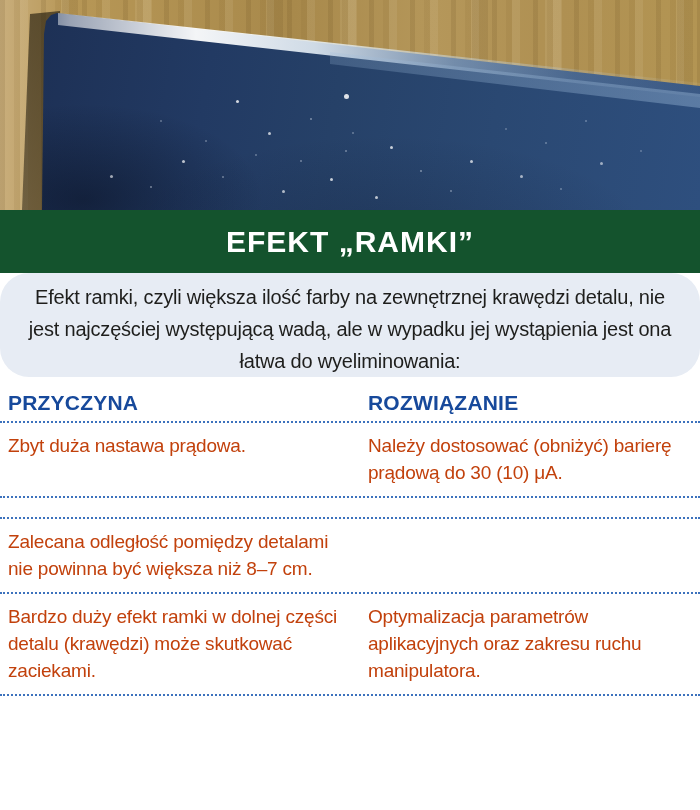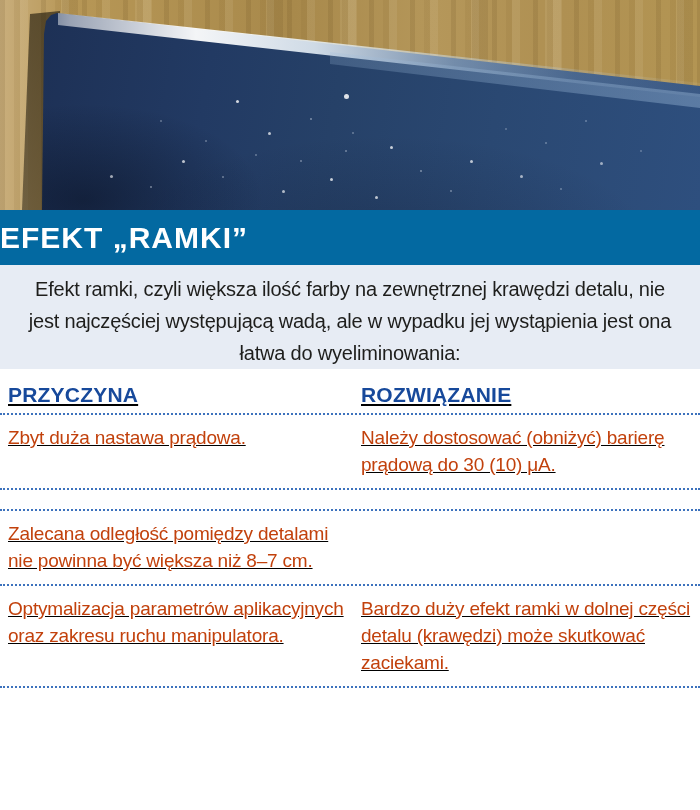--- a/index.html
+++ b/index.html
@@ -94,54 +94,54 @@
       150px 186px 0 0 rgba(235,240,250,0.45), 450px 190px 0 0 rgba(235,240,250,0.40),
       560px 188px 0 0 rgba(235,240,250,0.35), 545px 142px 0 0 rgba(235,240,250,0.35),
       505px 128px 0 0 rgba(235,240,250,0.30), 640px 150px 0 0 rgba(235,240,250,0.30),
       160px 120px 0 0 rgba(235,240,250,0.35), 205px 140px 0 0 rgba(235,240,250,0.35),
       352px 132px 0 0 rgba(235,240,250,0.35), 300px 160px 0 0 rgba(235,240,250,0.40),
       255px 154px 0 0 rgba(235,240,250,0.35), 585px 120px 0 0 rgba(200,215,235,0.40);
   }
 
   
   .banner {
-    height: 55px;
-    background: #0369a1;
-    display: flex; align-items: center; justify-content: flex-start;
+    height: 63px;
+    background: #14532d;
+    display: flex; align-items: center; justify-content: center;
   }
   .banner-title {
     color: #ffffff;
     font-size: 30px;
     font-weight: bold;
     letter-spacing: 1px;
   }
 
   
   .intro {
     height: 104px;
     background: #e7ecf4;
     padding: 8px 26px 0 26px;
     text-align: center;
+    border-radius: 29px;
   }
   .intro-text {
     color: #1e1e1c;
     font-size: 20px;
     line-height: 32px;
     letter-spacing: -0.2px;
   }
 
   
   .cause-table { padding: 0; }
   .trow {
     display: grid;
     grid-template-columns: 344px 1fr;
-    column-gap: 9px;
+    column-gap: 16px;
     padding: 9px 8px 10px 8px;
     border-bottom: 2px dotted #3d72bd;
-    text-decoration: underline;
   }
   .trow.thead { padding: 14px 8px 6px 8px; }
   .th-cell {
     color: #17499b;
     font-size: 21px;
     font-weight: bold;
     letter-spacing: 0.2px;
     line-height: 24px;
   }
   .td-cell {
@@ -188,18 +188,18 @@
     </div>
 
     <div class="trow">
     </div>
 
     <div class="trow">
       <div class="td-cell">Zalecana odległość pomiędzy detalami nie powinna być większa niż 8–7 cm.</div>
     </div>
 
     <div class="trow">
+      <div class="td-cell">Bardzo duży efekt ramki w dolnej części detalu (krawędzi) może skutkować zaciekami.</div>
       <div class="td-cell">Optymalizacja parametrów aplikacyjnych oraz zakresu ruchu manipulatora.</div>
-      <div class="td-cell">Bardzo duży efekt ramki w dolnej części detalu (krawędzi) może skutkować zaciekami.</div>
     </div>
 
   </div>
 </div>
 
 </body></html>

